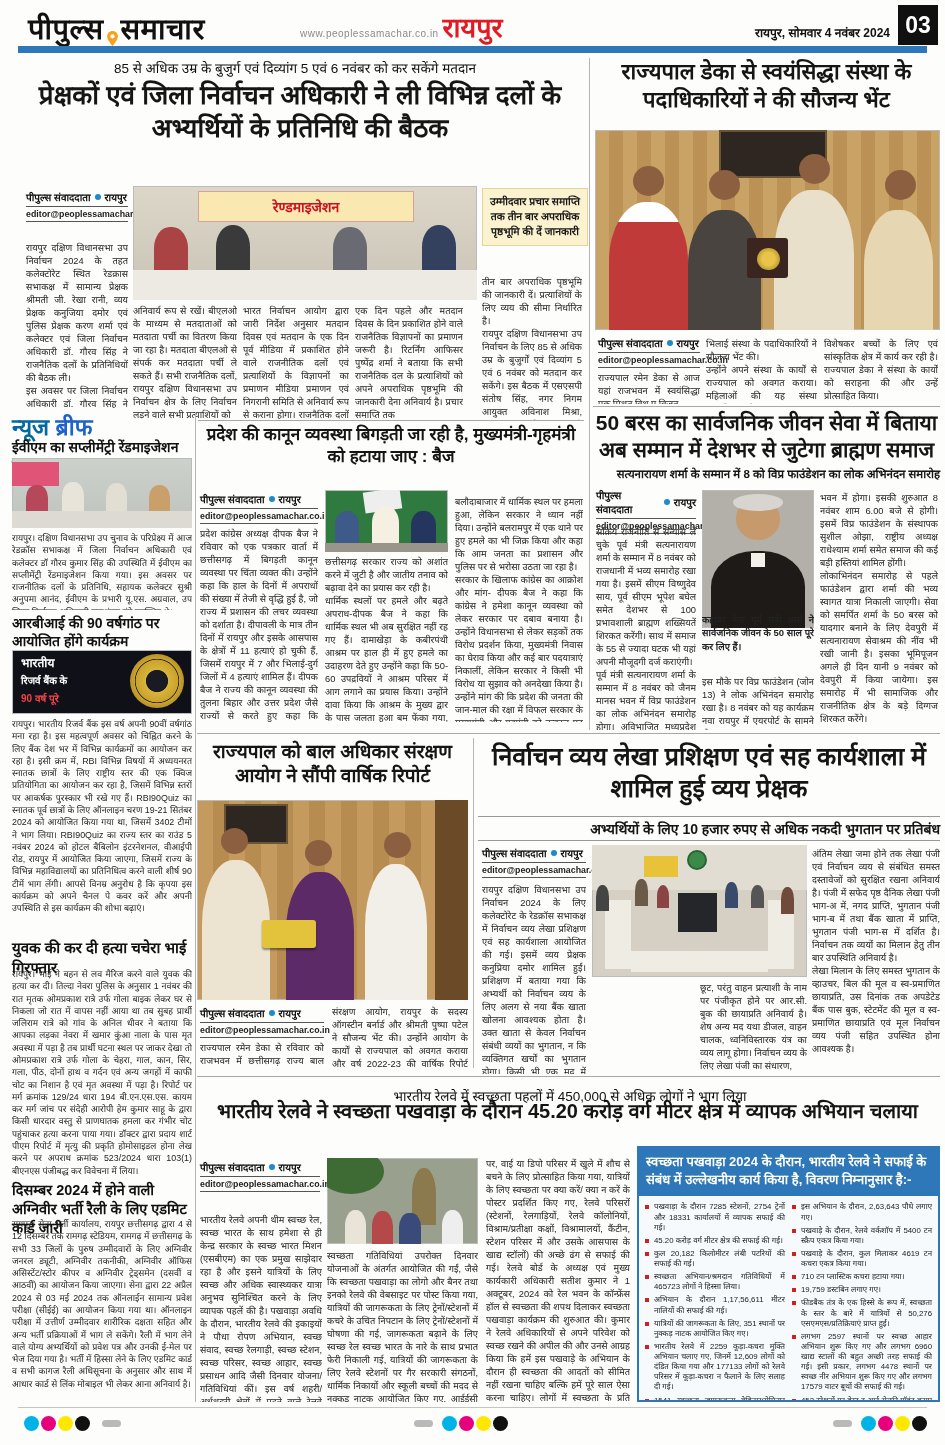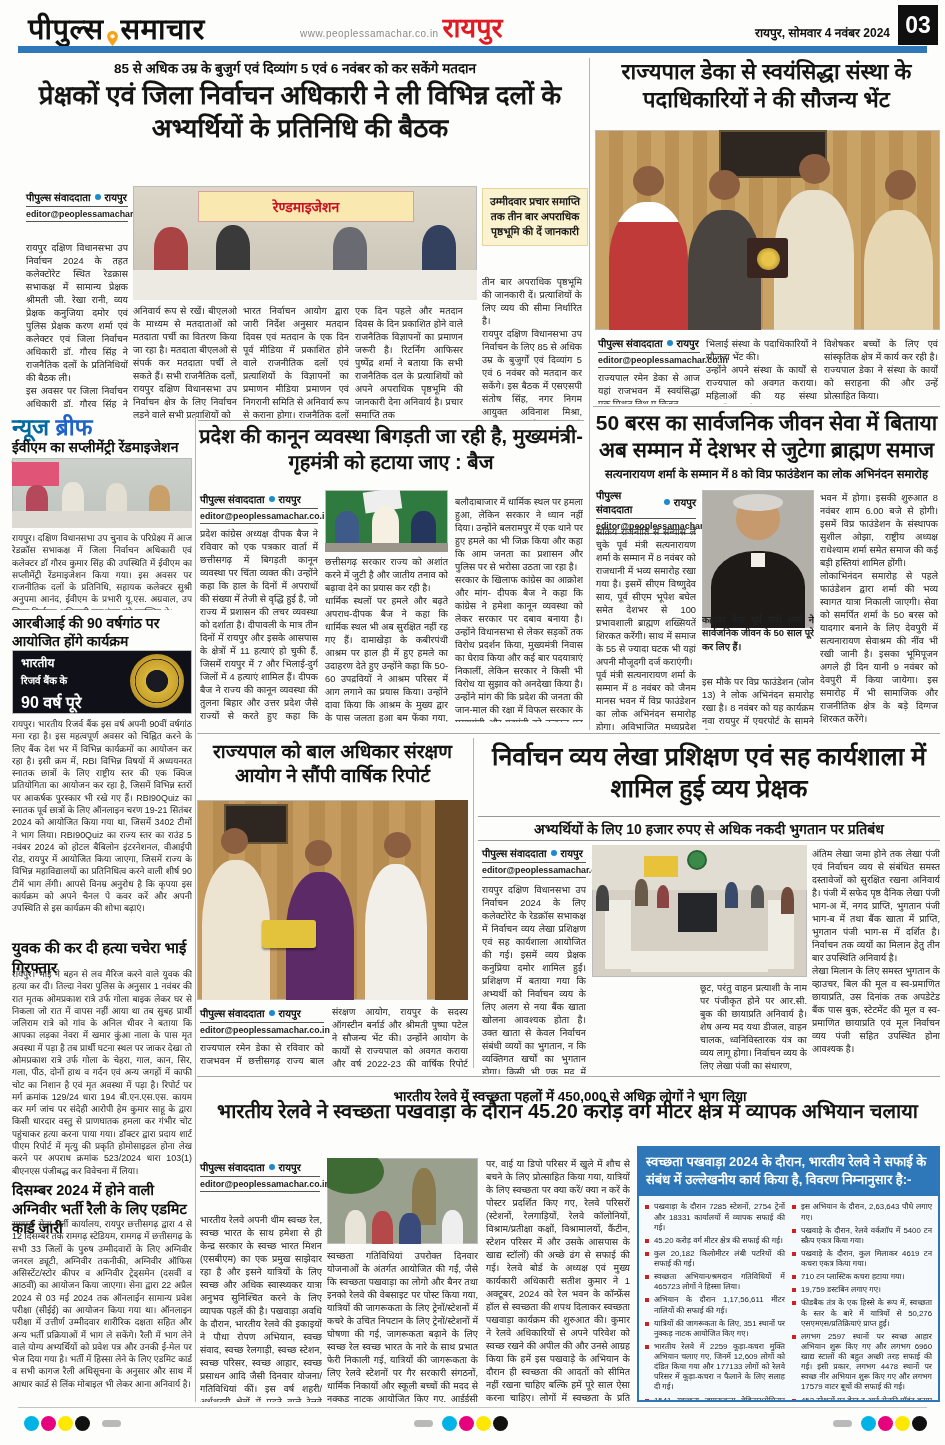--- a/index.html
+++ b/index.html
@@ -8,23 +8,23 @@
   .abs{position:absolute;}
   
   .masthead{left:28px;top:8px;font-size:29px;font-weight:bold;letter-spacing:0.5px;color:#111;display:flex;align-items:center;gap:3px;}
   .site-url{left:300px;top:28px;font-size:10px;color:#8a8a8a;letter-spacing:0.5px;}
   .city-title{left:0;top:8px;width:945px;text-align:center;font-size:27px;font-weight:bold;color:#e01b24;}
   .dateline{left:690px;top:24px;width:200px;text-align:right;font-size:12px;font-weight:bold;color:#111;}
   .pagebox{left:898px;top:5px;width:40px;height:40px;background:#101010;color:#fff;font-size:23px;font-weight:bold;
            display:flex;align-items:center;justify-content:center;}
   .bluebar{left:18px;top:46px;width:909px;height:7px;background:#2e77b9;}
   
-  .kicker{font-weight:bold;text-align:center;color:#101010;}
+  .kicker{font-weight:normal;text-align:center;color:#101010;}
   .headline{font-weight:bold;text-align:center;color:#151515;line-height:1.28;}
-  .subhead{font-weight:bold;text-align:center;color:#151515;}
+  .subhead{font-weight:bold;text-align:right;color:#151515;}
   .col{font-size:9.3px;line-height:1.4;text-align:justify;color:#232323;overflow:hidden;white-space:pre-line;}
   .byline{font-size:10px;font-weight:bold;color:#111;display:flex;align-items:center;gap:4px;}
   .bdot{width:6px;height:6px;border-radius:50%;background:#1f8ac9;display:inline-block;}
   .bemail{font-size:8.8px;font-weight:bold;color:#222;border-top:1px solid #555;border-bottom:1px solid #555;padding:2px 0;margin-top:2px;}
   .rule-h{background:#a8a8a8;height:1px;}
   .rule-v{background:#b5b5b5;width:1px;}
   
   .photo{position:absolute;overflow:hidden;background:#cfcac0;box-shadow:0 0 0 1px #bbb inset;}
   .shape{position:absolute;}
   .head{position:absolute;border-radius:50%;background:#8d5f41;}
@@ -37,21 +37,21 @@
               text-align:center;line-height:1.45;padding:5px 4px;}
   
   .nb-title{font-size:23px;font-weight:bold;}
   .nb-red{color:#0369a1;font-family:Liberation Mono, monospace;}
   .nb-blue{color:#1f63c9;}
   .nb-head{font-size:14px;font-weight:bold;line-height:1.3;color:#111;}
   .nb-body{font-size:8.9px;line-height:1.38;text-align:justify;color:#232323;overflow:hidden;}
   
   .rbi-line1{position:absolute;left:5%;top:6%;color:#fff;font-weight:bold;font-size:12px;}
   .rbi-line2{position:absolute;left:5%;top:36%;color:#fff;font-weight:bold;font-size:10px;}
-  .rbi-line3{position:absolute;left:5%;top:64%;color:#ffffff;font-weight:bold;font-size:16px;}
+  .rbi-line3{position:absolute;left:5%;top:64%;color:#ef4444;font-weight:bold;font-size:10px;}
   .rbi-seal{position:absolute;right:8px;top:4px;width:54px;height:54px;border-radius:50%;
             background:radial-gradient(circle,#1a1a22 28%,#d8b53a 30%,#caa22c 55%,#1a1a22 57%,#caa22c 59%,#8a6d1d 100%);}
   
   .bluebox-head{background:#2e77b9;color:#fff;font-weight:bold;font-size:13px;line-height:1.4;padding:7px 9px;}
   .bluebox-body{background:#f6fafd;border:2px solid #2e77b9;border-top:none;display:flex;gap:7px;padding:6px 6px;}
   .bul-col{flex:1;margin:0;padding:0;list-style:none;font-size:7.8px;line-height:1.3;color:#1a1a1a;text-align:justify;}
   .bul-col li{position:relative;padding-left:9px;margin-bottom:3px;}
   .bul-col li::before{content:"";position:absolute;left:0;top:3px;width:4px;height:4px;background:#cc2222;}
   
   .regdot{position:absolute;width:15px;height:15px;border-radius:50%;}
@@ -163,21 +163,21 @@
     <div class="rbi-seal"></div>
   </div>
   <div class="abs nb-body" style="left:12px;top:718px;width:180px;height:206px;">रायपुर। भारतीय रिजर्व बैंक इस वर्ष अपनी 90वीं वर्षगांठ मना रहा है। इस महत्वपूर्ण अवसर को चिह्नित करने के लिए बैंक देश भर में विभिन्न कार्यक्रमों का आयोजन कर रहा है। इसी क्रम में, RBI विभिन्न विषयों में अध्ययनरत स्नातक छात्रों के लिए राष्ट्रीय स्तर की एक क्विज प्रतियोगिता का आयोजन कर रहा है, जिसमें विभिन्न स्तरों पर आकर्षक पुरस्कार भी रखे गए हैं। RBI90Quiz का स्नातक पूर्व छात्रों के लिए ऑनलाइन चरण 19-21 सितंबर 2024 को आयोजित किया गया था, जिसमें 3402 टीमों ने भाग लिया। RBI90Quiz का राज्य स्तर का राउंड 5 नवंबर 2024 को होटल बैबिलोन इंटरनेशनल, वीआईपी रोड, रायपुर में आयोजित किया जाएगा, जिसमें राज्य के विभिन्न महाविद्यालयों का प्रतिनिधित्व करने वाली शीर्ष 90 टीमें भाग लेंगी। आपसे विनम्र अनुरोध है कि कृपया इस कार्यक्रम को अपने चैनल पे कवर करें और अपनी उपस्थिति से इस कार्यक्रम की शोभा बढ़ाएं।</div>
 
   <div class="abs nb-head" style="left:12px;top:930px;width:180px;font-size:15px;margin-top:8px;">युवक की कर दी हत्या चचेरा भाई गिरफ्तार</div>
   <div class="abs nb-body" style="left:12px;top:968px;width:180px;height:208px;">रायपुर। भाई ने बहन से लव मैरिज करने वाले युवक की हत्या कर दी। तिल्दा नेवरा पुलिस के अनुसार 1 नवंबर की रात मृतक ओमप्रकाश रात्रे उर्फ गोला बाइक लेकर घर से निकला जो रात में वापस नहीं आया था तब सुबह प्रार्थी जलिराम रात्रे को गांव के अनिल धीवर ने बताया कि आपका लड़का नेवरा में खमार कुंआ नाला के पास मृत अवस्था में पड़ा है तब प्रार्थी घटना स्थल पर जाकर देखा तो ओमप्रकाश रात्रे उर्फ गोला के चेहरा, गाल, कान, सिर, गला, पीठ, दोनों हाथ व गर्दन एवं अन्य जगहों में काफी चोट का निशान है एवं मृत अवस्था में पड़ा है। रिपोर्ट पर मर्ग क्रमांक 129/24 धारा 194 बी.एन.एस.एस. कायम कर मर्ग जांच पर संदेही आरोपी हेम कुमार साहू के द्वारा किसी धारदार वस्तु से प्राणघातक हमला कर गंभीर चोट पहुंचाकर हत्या करना पाया गया। डॉक्टर द्वारा प्रदाय शार्ट पीएम रिपोर्ट में मृत्यु की प्रकृति होमोसाइडल होना लेख करने पर अपराध क्रमांक 523/2024 धारा 103(1) बीएनएस पंजीबद्ध कर विवेचना में लिया।</div>
 
   <div class="abs nb-head" style="left:12px;top:1181px;width:180px;font-size:14.5px;">दिसम्बर 2024 में होने वाली अग्निवीर भर्ती रैली के लिए एडमिट कार्ड जारी</div>
   <div class="abs nb-body" style="left:12px;top:1218px;width:180px;height:182px;">रायपुर। सेना भर्ती कार्यालय, रायपुर छत्तीसगढ़ द्वारा 4 से 12 दिसम्बर तक रामगढ़ स्टेडियम, रामगढ़ में छत्तीसगढ़ के सभी 33 जिलों के पुरुष उम्मीदवारों के लिए अग्निवीर जनरल ड्यूटी, अग्निवीर तकनीकी, अग्निवीर ऑफिस असिस्टेंट/स्टोर कीपर व अग्निवीर ट्रेड्समेन (दसवीं व आठवीं) का आयोजन किया जाएगा। सेना द्वारा 22 अप्रैल 2024 से 03 मई 2024 तक ऑनलाईन सामान्य प्रवेश परीक्षा (सीईई) का आयोजन किया गया था। ऑनलाइन परीक्षा में उत्तीर्ण उम्मीदवार शारीरिक दक्षता सहित और अन्य भर्ती प्रक्रियाओं में भाग ले सकेंगे। रैली में भाग लेने वाले योग्य अभ्यर्थियों को प्रवेश पत्र और उनकी ई-मेल पर भेज दिया गया है। भर्ती में हिस्सा लेने के लिए एडमिट कार्ड व सभी कागज रैली अधिसूचना के अनुसार और साथ में आधार कार्ड से लिंक मोबाइल भी लेकर आना अनिवार्य है।</div>
 
-  <div class="abs headline" style="left:198px;top:424px;width:386px;height:64px;font-size:20px;overflow:hidden;">प्रदेश की कानून व्यवस्था बिगड़ती जा रही है, मुख्यमंत्री-गृहमंत्री को हटाया जाए : बैज</div>
+  <div class="abs headline" style="left:198px;top:424px;width:386px;height:64px;font-size:17px;overflow:hidden;">प्रदेश की कानून व्यवस्था बिगड़ती जा रही है, मुख्यमंत्री-गृहमंत्री को हटाया जाए : बैज</div>
   <div class="abs" style="left:200px;top:492px;width:118px;">
     <div class="byline">
         <span>पीपुल्स संवाददाता</span>
         <span class="bdot"></span>
         <span>रायपुर</span>
       </div>
     <div class="bemail">editor@peoplessamachar.co.in</div>
   </div>
   <div class="photo" style="left:325px;top:490px;width:123px;height:62px;background:#2f7a3f;">
     <div class="shape" style="left:32%;top:0;width:30%;height:34%;background:#eee;transform:rotate(-8deg);"></div>

